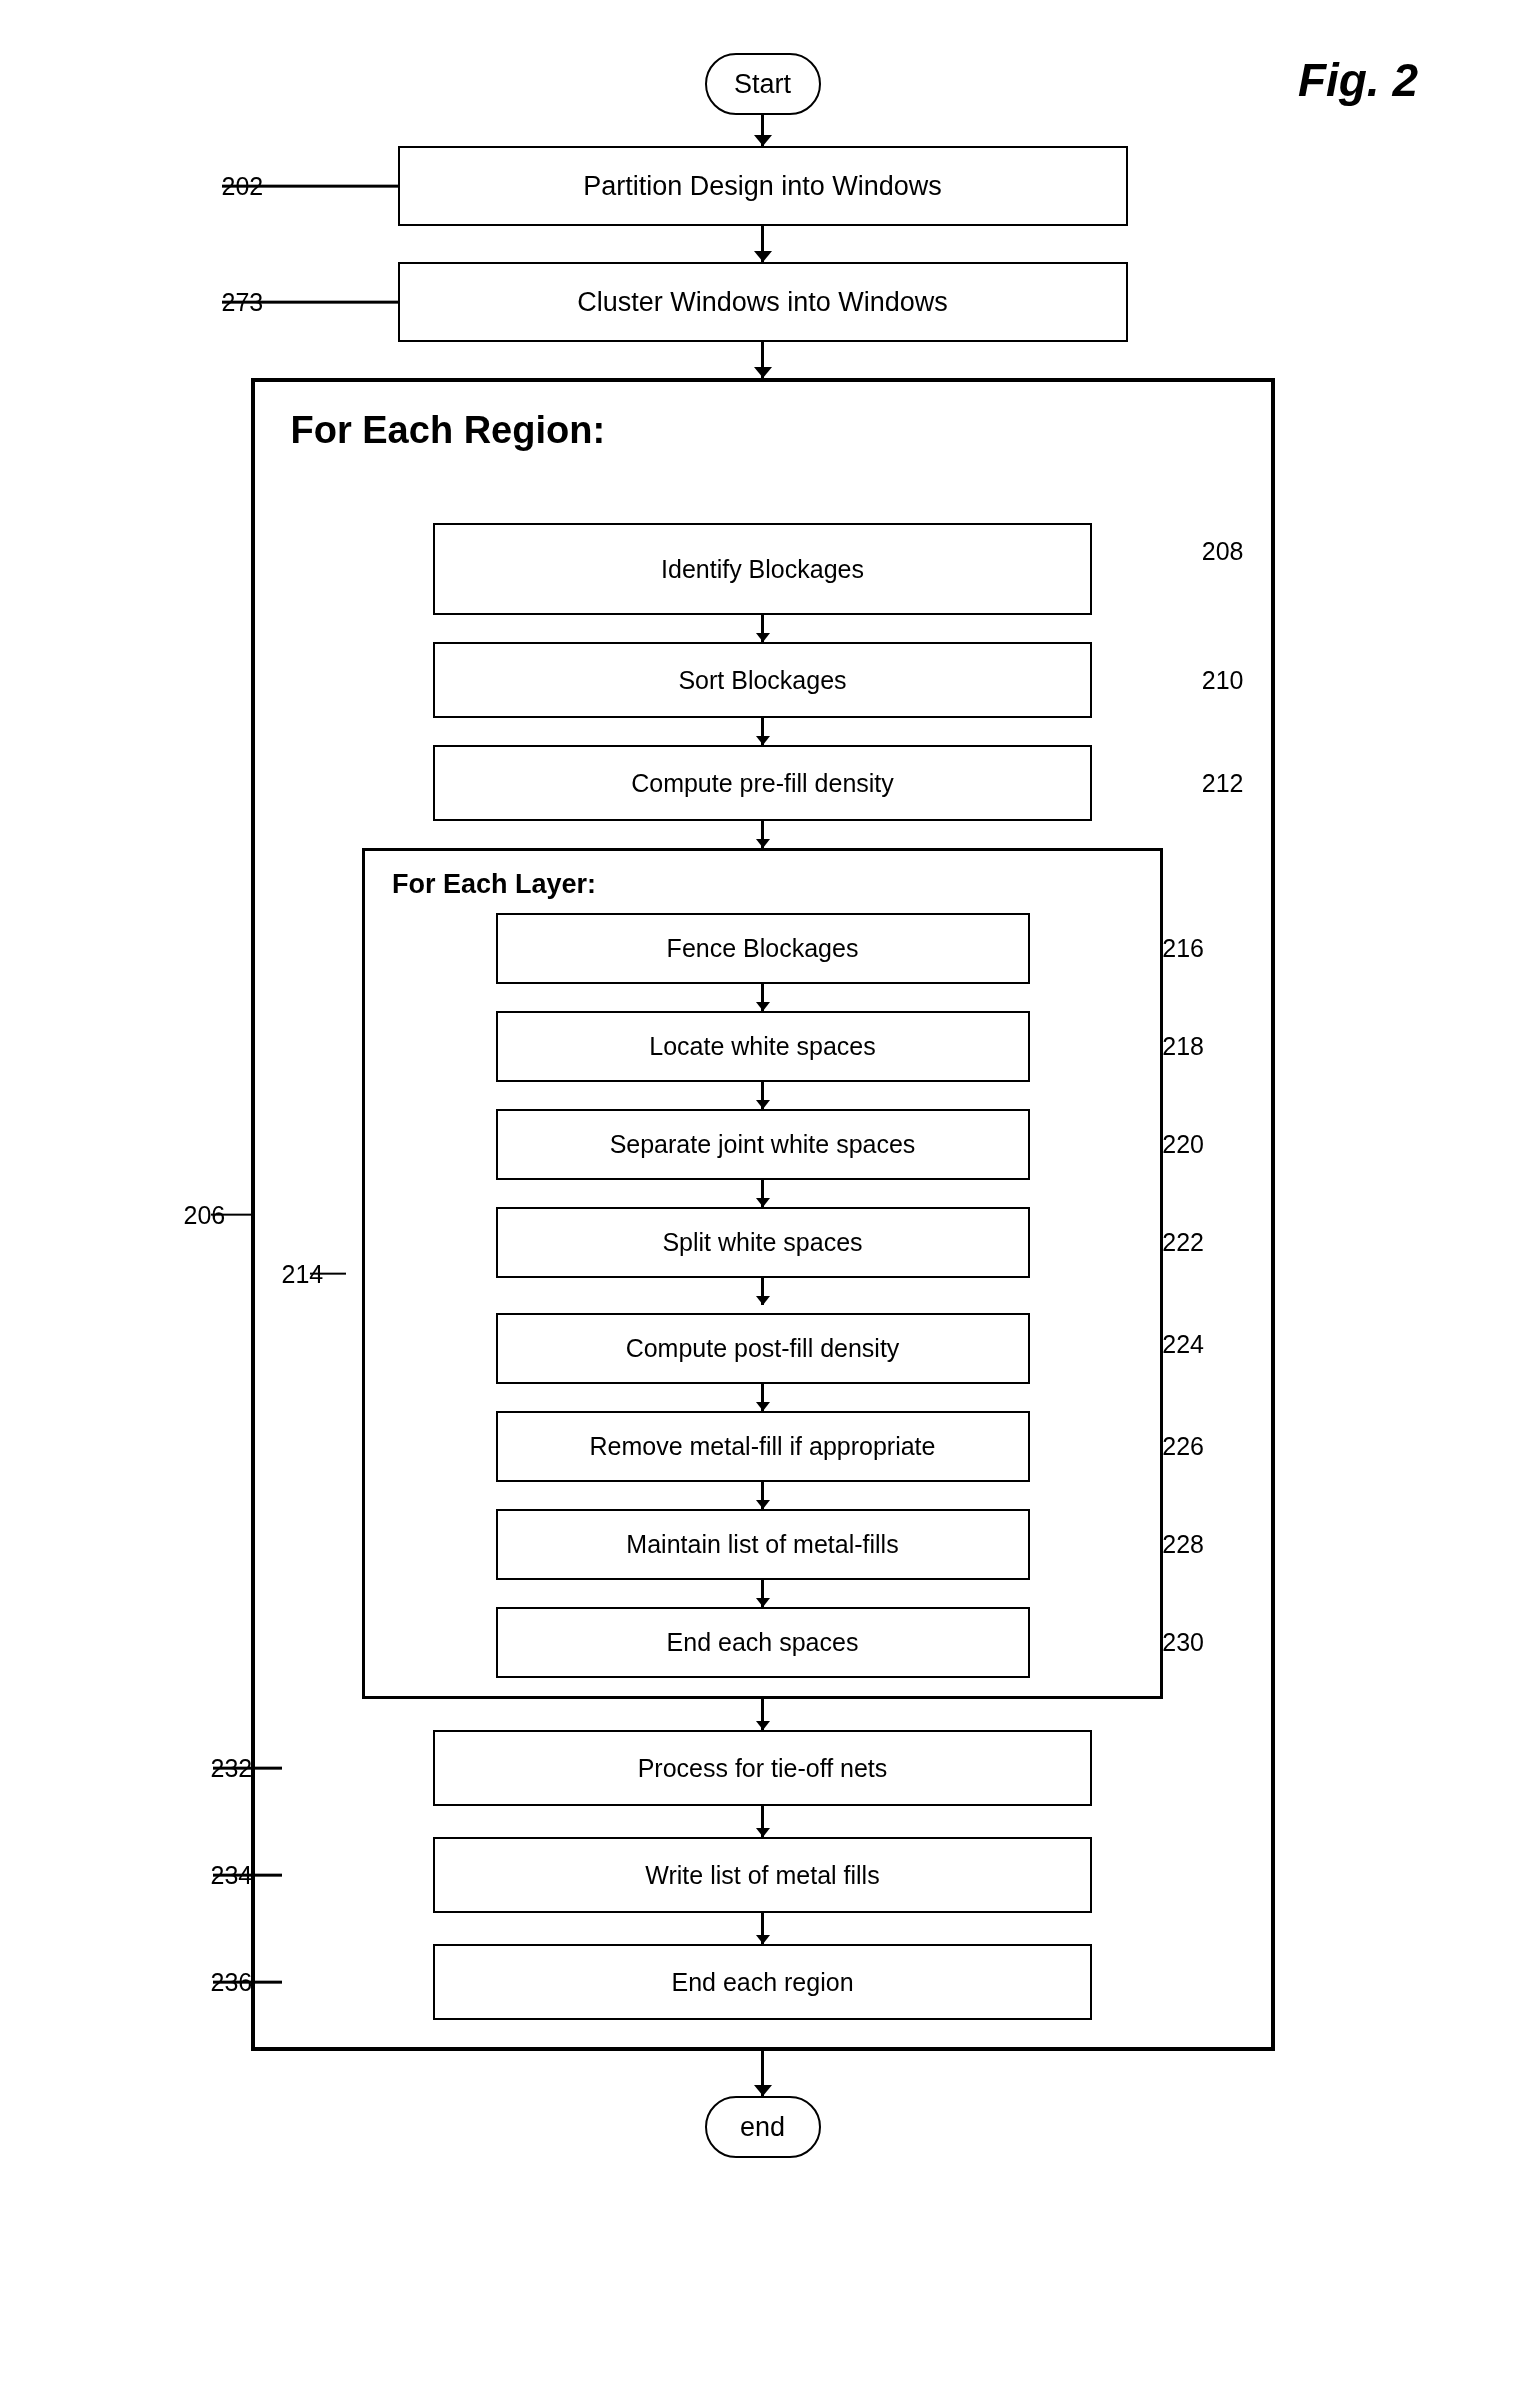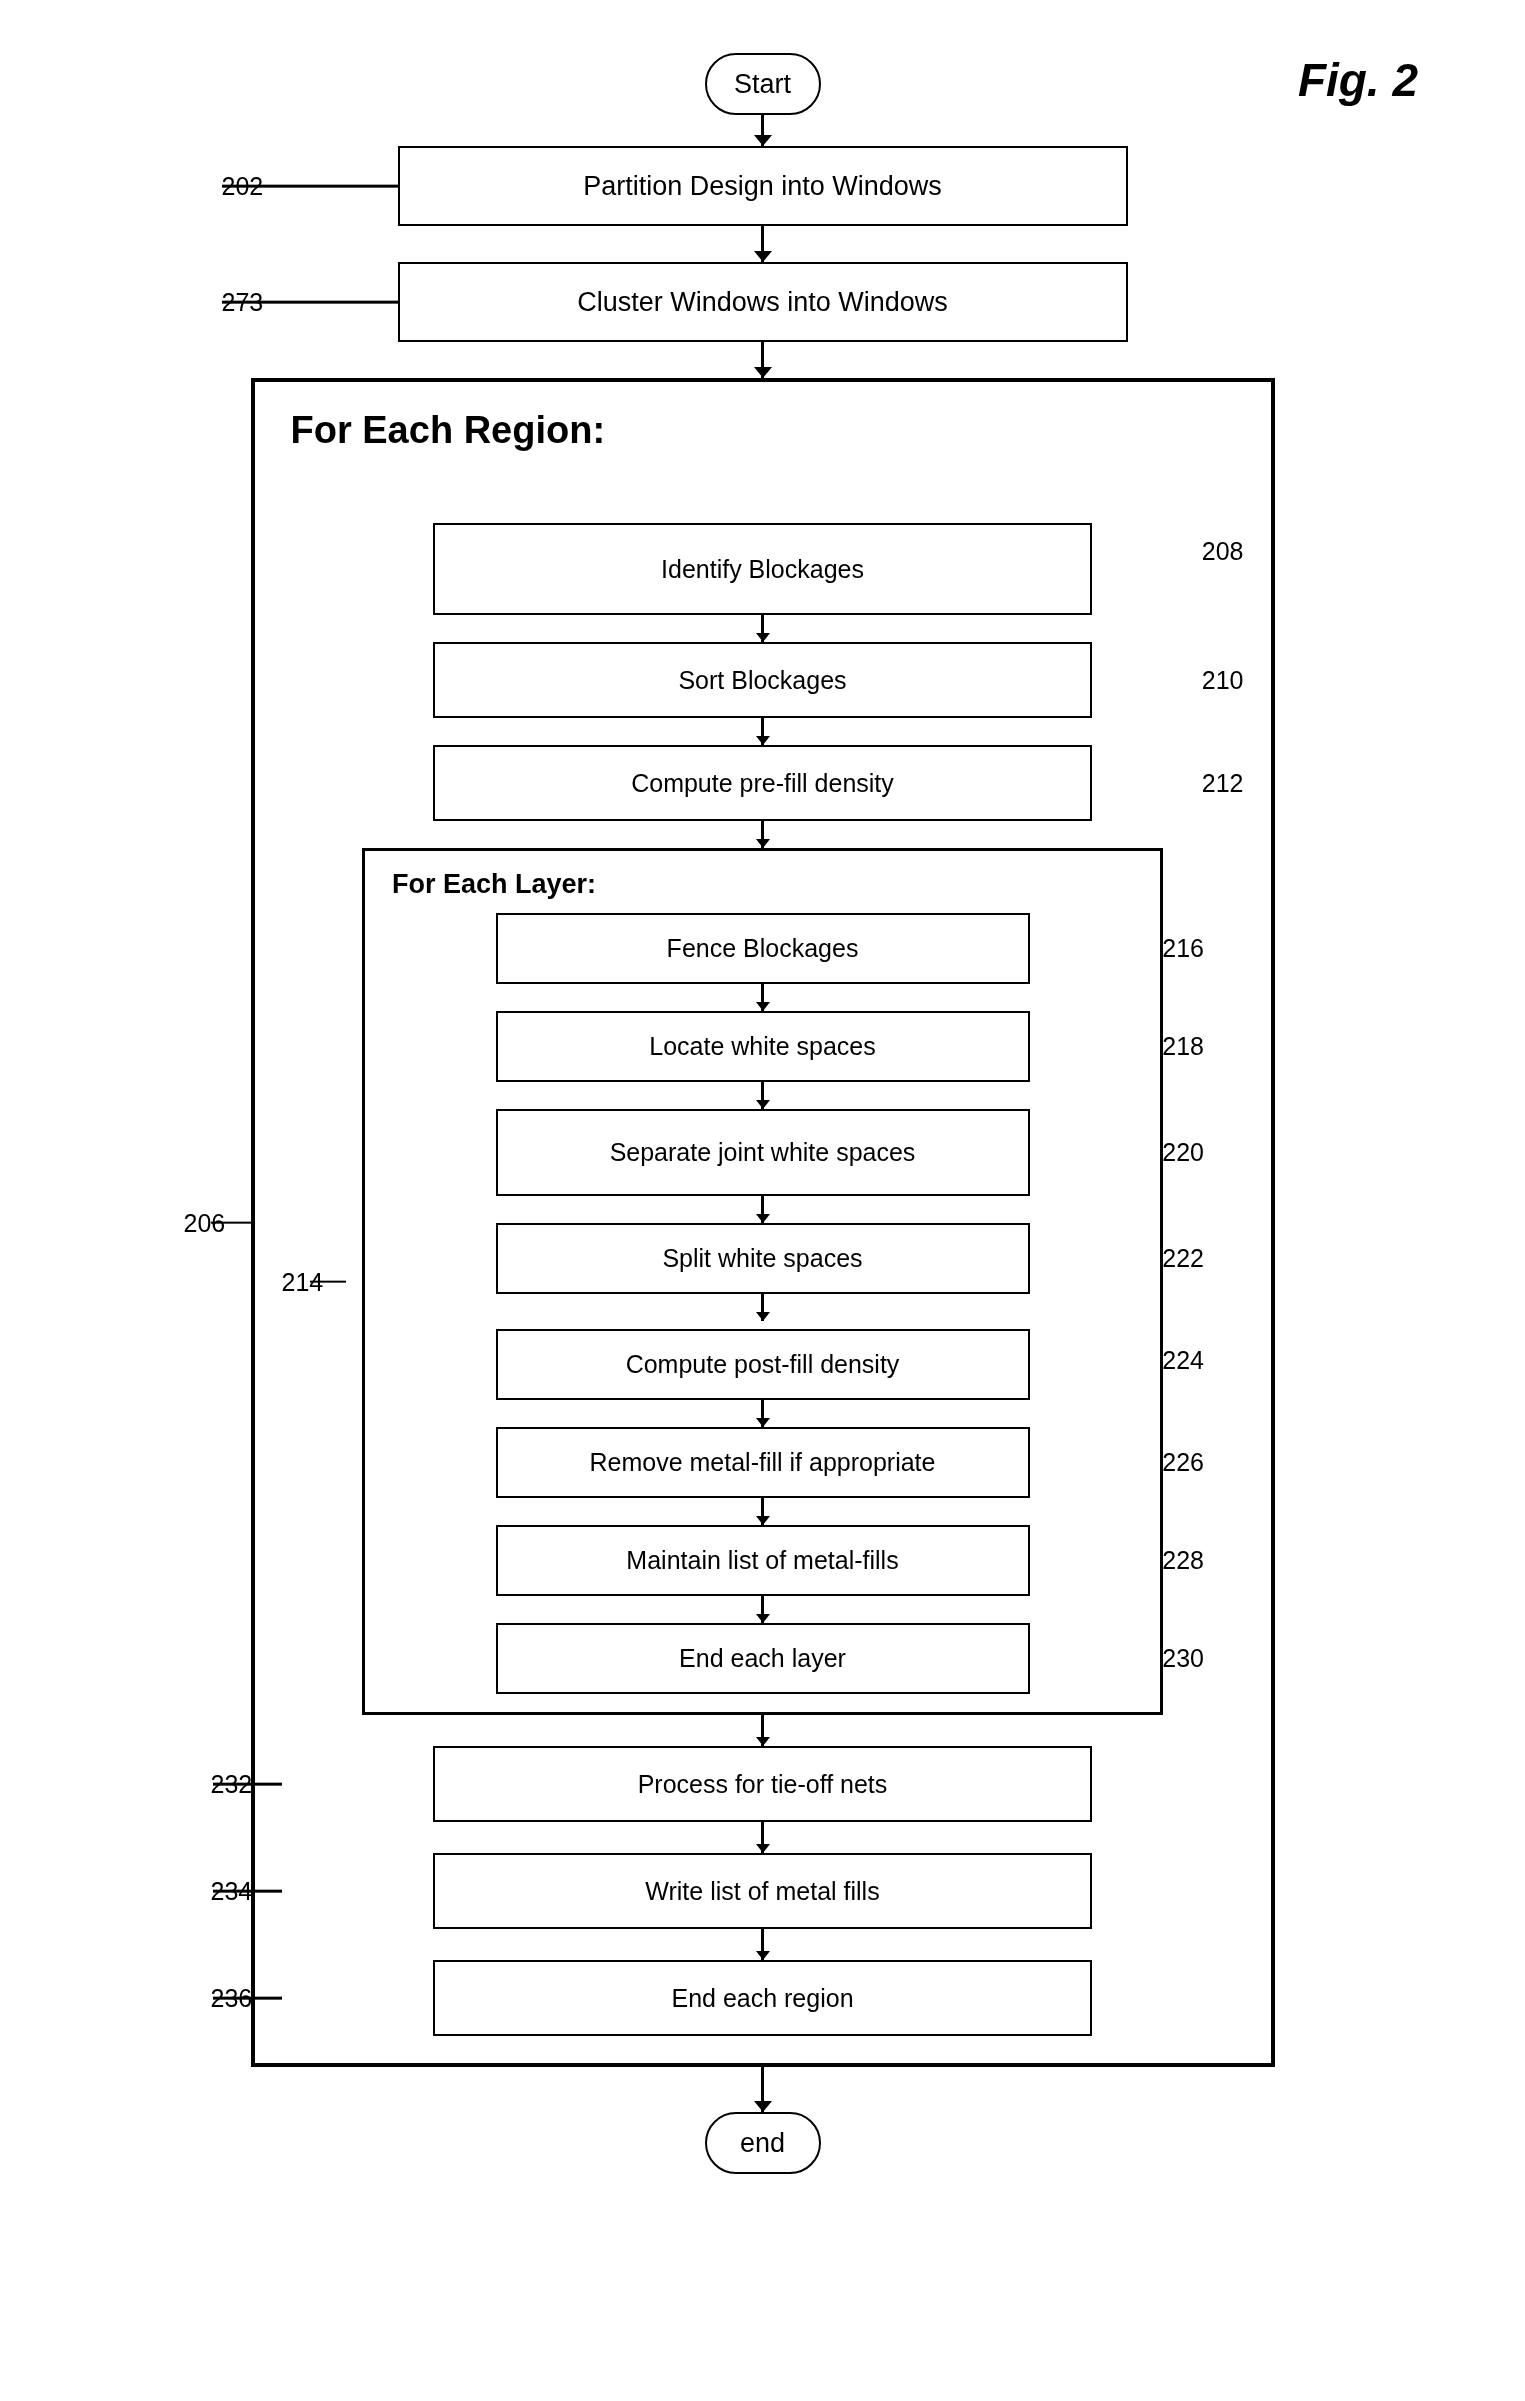--- a/index.html
+++ b/index.html
@@ -279,21 +279,21 @@
               <div class="box-with-ref">
                 <div class="inner-box" style="width:534px; height:71px;">
                   <span>Locate white spaces</span>
                 </div>
                 <span class="ref-right" style="right:-62px;">218</span>
               </div>
 
               <div class="arrow-small"></div>
 
               <div class="box-with-ref">
-                <div class="inner-box" style="width:534px; height:87px;text-align:right;">
+                <div class="inner-box" style="width:534px; height:71px;text-align:right;">
                   <span>Separate joint white spaces</span>
                 </div>
                 <span class="ref-right" style="right:-62px;">220</span>
               </div>
 
               <div class="arrow-small"></div>
 
               <div class="box-with-ref">
                 <div class="inner-box" style="width:534px; height:71px;">
                   <span>Split white spaces</span>
@@ -325,21 +325,21 @@
                 <div class="inner-box" style="width:534px; height:71px;">
                   <span>Maintain list of metal-fills</span>
                 </div>
                 <span class="ref-right" style="right:-62px;">228</span>
               </div>
 
               <div class="arrow-small"></div>
 
               <div class="box-with-ref">
                 <div class="inner-box" style="width:534px; height:71px;">
-                  <span>End each layer</span>
+                  <span>End each spaces</span>
                 </div>
                 <span class="ref-right" style="right:-62px;">230</span>
               </div>
 
             </div>
           </div>
         </div>
 
         <div class="arrow-small" style="height:31px;"></div>
 

